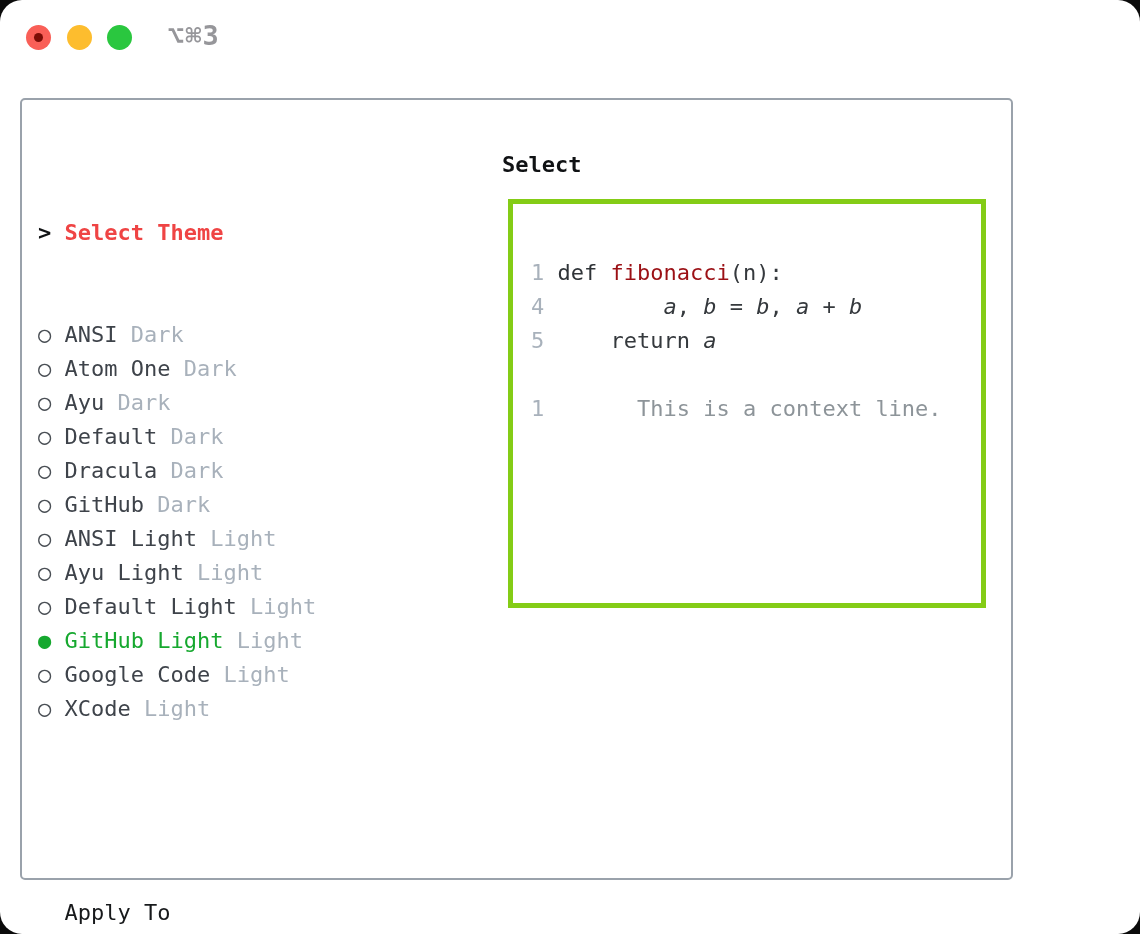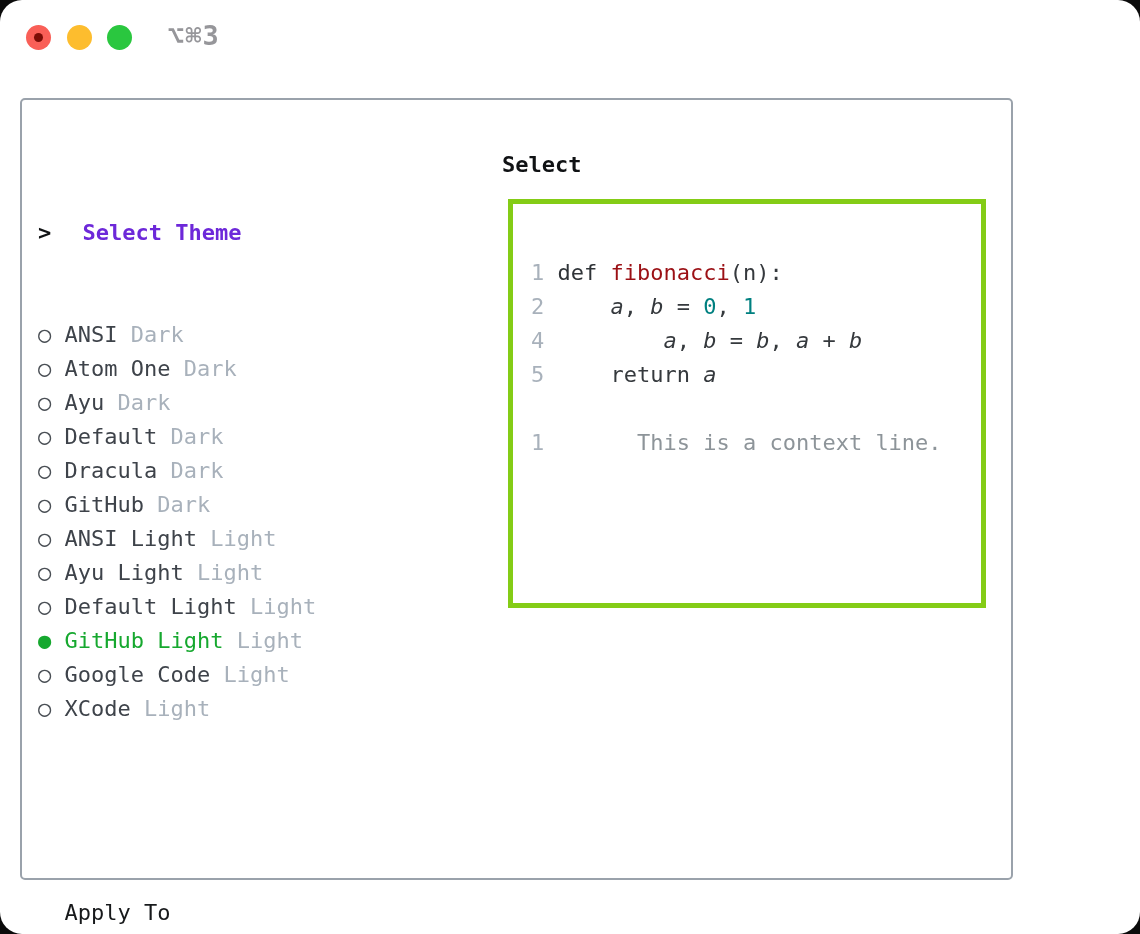--- a/index.html
+++ b/index.html
@@ -14,21 +14,21 @@
   .dot-green{left:107px;background:#2ac73f;}
   .inner-dot{position:absolute;left:8px;top:8px;width:9px;height:9px;border-radius:50%;background:#7b0d06;}
   .shortcut{position:absolute;left:168px;top:20px;font-size:27px;font-weight:bold;color:#96969a;letter-spacing:1px;}
   
   .panel{position:absolute;left:20px;top:98px;width:993px;height:782px;box-sizing:border-box;
          border:2px solid #9aa2ab;border-radius:5px;background:#fff;}
   .leftcol{position:absolute;left:16px;top:48px;font-size:22px;line-height:34px;white-space:pre;}
   .row{height:34px;white-space:pre;}
   .gap{height:34px;}
   .hdr-prefix{color:#101214;font-weight:bold;}
-  .hdr-label{color:#6d28d9;font-weight:bold;margin-left:18px;}
+  .hdr-label{color:#ef4444;font-weight:bold;}
   .apply-hdr{color:#17191b;}
   .bullet{color:#4a4f55;}
   .bullet.sel{color:#16a82f;}
   .tname{color:#3e434a;margin-top:35px;}
   .tname.sel{color:#16a82f;}
   .ttag{color:#a8b1bb;}
   
   .preview-title{position:absolute;left:480px;top:48px;height:34px;line-height:34px;
                  font-size:22px;font-weight:bold;color:#101214;white-space:pre;}
   .preview-box{position:absolute;left:486px;top:99px;width:478px;height:409px;box-sizing:border-box;
@@ -70,21 +70,20 @@
       
       
       
     </div>
 
     <div class="preview-title">Select</div>
 
     <div class="preview-box">
       <div class="codearea" id="code-area">
           <div class="cl"><span class="ln">1</span><span class="c-p"> </span><span class="c-kw">def </span><span class="c-fn">fibonacci</span><span class="c-p">(n):</span></div>
-          <div class="cl"><span class="ln">2</span><span class="c-p">     </span><span class="c-v">a</span><span class="c-p">, </span><span class="c-v">b</span><span class="c-p"> = </span><span class="c-n">0</span><span class="c-p">, </span><span class="c-n">1</span></div>
           <div class="cl"><span class="ln">4</span><span class="c-p">         </span><span class="c-v">a</span><span class="c-p">, </span><span class="c-v">b</span><span class="c-p"> = </span><span class="c-v">b</span><span class="c-p">, </span><span class="c-v">a</span><span class="c-p"> + </span><span class="c-v">b</span></div>
           <div class="cl"><span class="ln">5</span><span class="c-p">     return </span><span class="c-v">a</span></div>
           <div class="cl"></div>
           <div class="cl"><span class="ln">1</span><span class="c-ctx">       This is a context line.</span></div>
         </div>
     </div>
 
   </div>
 </div>
 

